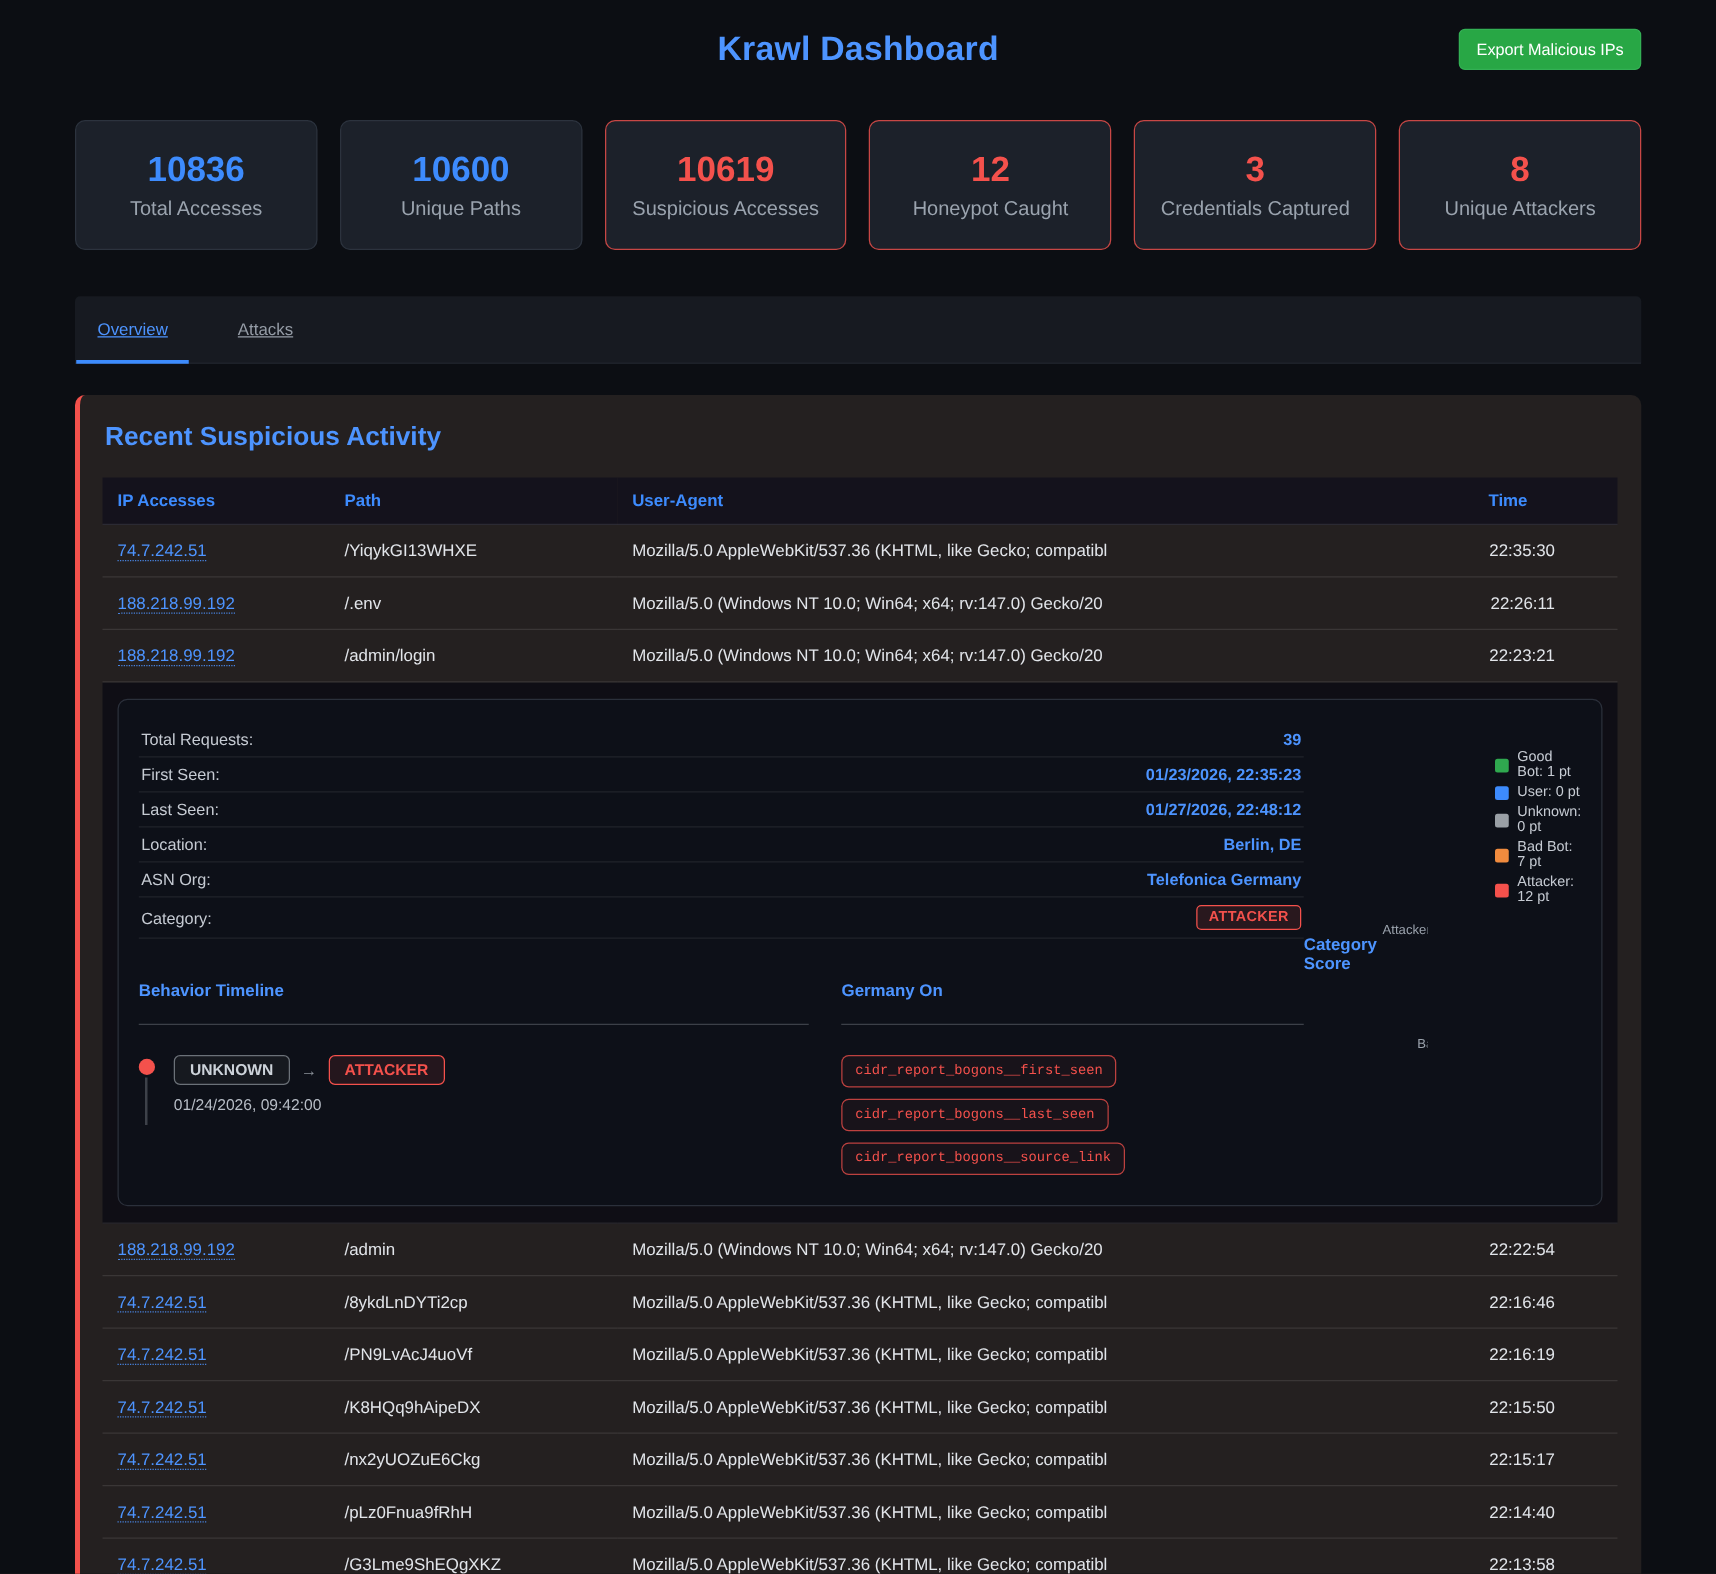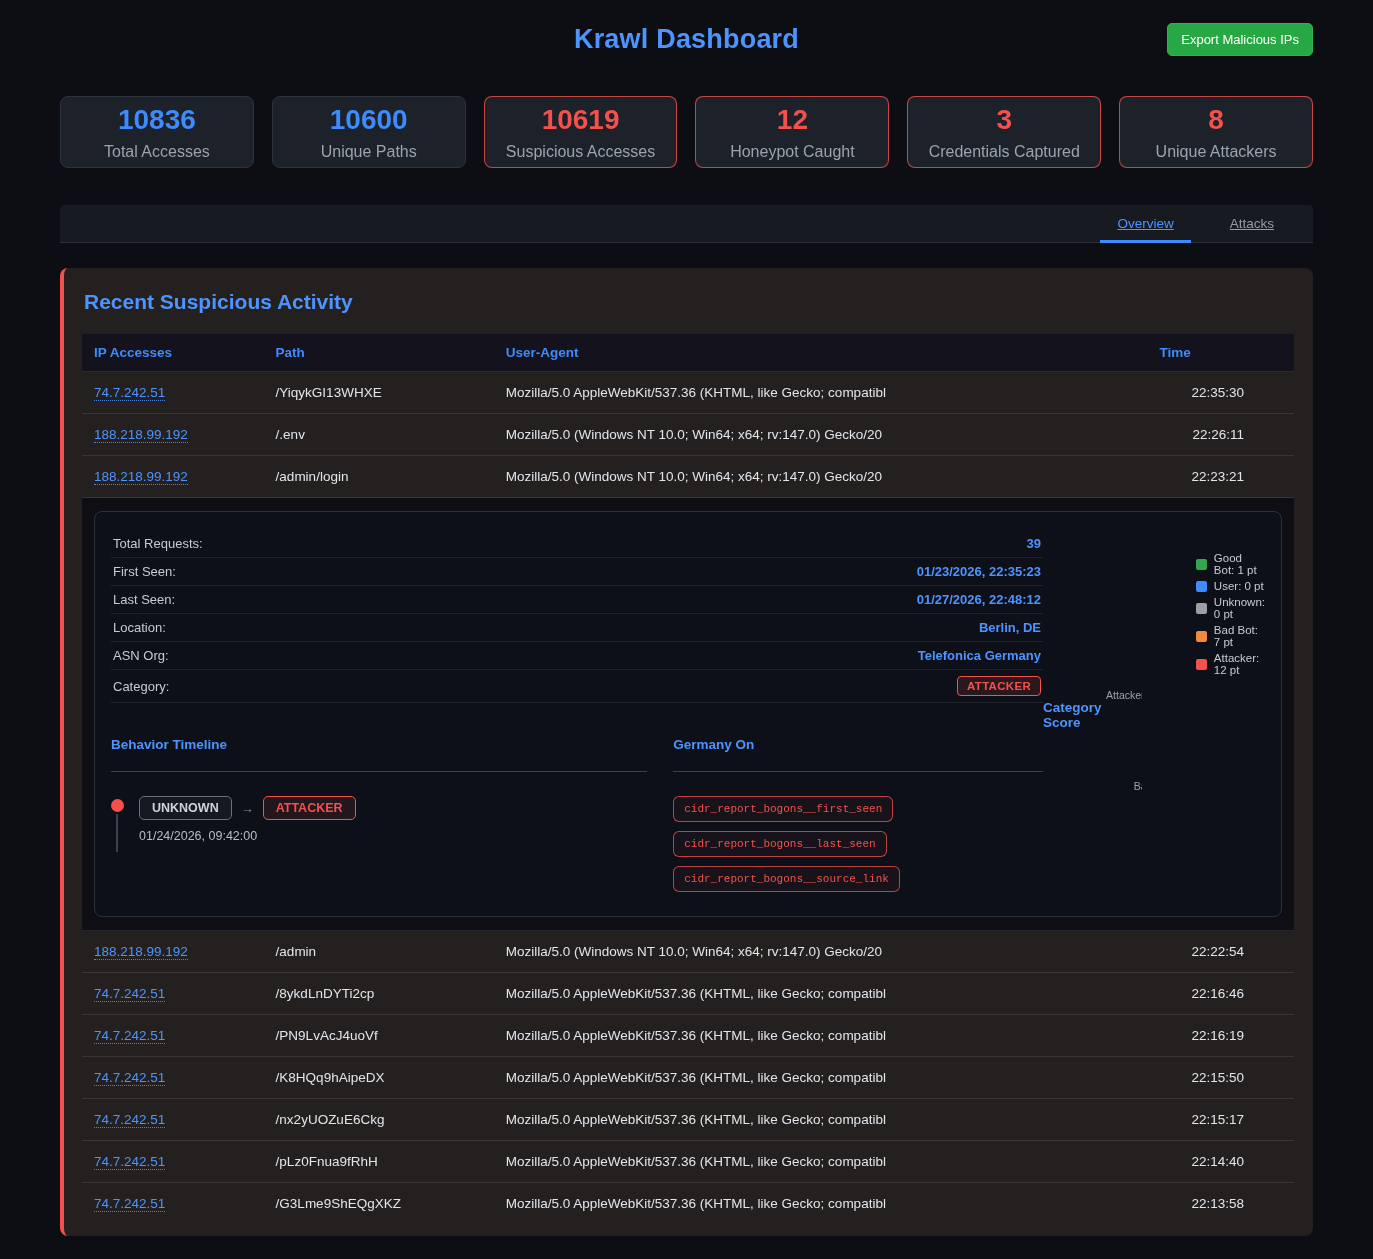--- a/index.html
+++ b/index.html
@@ -18,32 +18,32 @@
   .export-btn {
     position:absolute; right:0; top:23px;
     background:var(--green,#28a745); color:#fff; border:1px solid #33b054;
     font-size:13px; padding:8px 13px; border-radius:5px; cursor:pointer;
     font-family:"Liberation Sans",sans-serif;
   }
 
   
   .stats { display:flex; gap:18px; margin-top:18px; }
   .card {
-    flex:1; height:72px; background:#1c212a; border:1px solid #2c333e; border-radius:8px;
+    flex:1; height:104px; background:#1c212a; border:1px solid #2c333e; border-radius:8px;
     display:flex; flex-direction:column; align-items:center; justify-content:center;
   }
   .card .num { font-size:28px; font-weight:bold; color:var(--blue,#3d8bfd); }
   .card .lbl { font-size:16px; color:#9aa3ae; margin-top:7px; }
   .card.danger { border-color:rgba(244,81,76,.8); }
   .card.danger .num { color:var(--red,#f4514c); }
 
   
   .tabbar {
-    margin-top:37px; height:38px; background:#171a21; border-bottom:1px solid #2a2f39;
-    border-radius:4px 4px 0 0; display:flex; padding-left:1px;justify-content:flex-end;
+    margin-top:37px; height:54px; background:#171a21; border-bottom:1px solid #2a2f39;
+    border-radius:4px 4px 0 0; display:flex; padding-left:1px;
   }
   .tab {
     display:flex; align-items:center; padding:0 17px; margin-right:22px;
     font-size:13.5px; color:#959ca6; text-decoration:underline; cursor:pointer; position:relative;
   }
   .tab.active { color:var(--accent,#4d94ff); }
   .tab.active::after { content:""; position:absolute; left:0; right:0; bottom:-1px; height:3px; background:var(--blue,#3d8bfd); }
 
   
   .panel {
@@ -51,21 +51,21 @@
     border-left:4px solid var(--red,#f4514c); border-radius:8px;
     padding:22px 19px 12px 18px;
   }
   .panel-title { color:var(--accent,#4d94ff); font-size:21px; font-weight:bold; margin:0 0 20px 2px; }
 
   table.activity { width:100%; border-collapse:collapse; }
   table.activity th {
     background:#14121c; color:var(--blue,#3d8bfd); font-size:13.5px; font-weight:bold;
     text-align:left; padding:11px 12px;
   }
-  table.activity th.col-time { text-align:center; padding-right:72px; }
+  table.activity th.col-time { text-align:right; padding-right:72px; }
   table.activity td {
     padding:13px 12px; font-size:13.5px; color:#e2e5ea;
     border-top:1px solid rgba(255,255,255,.10);
   }
   table.activity td.col-time { text-align:right; padding-right:50px; }
   a.ip { color:var(--accent,#4d94ff); text-decoration:none; border-bottom:1px dotted rgba(77,148,255,.85); cursor:pointer; }
 
   
   td.detail-cell { padding:8px 2px 14px 2px; background:#0f0e15; }
   .detail-box {

